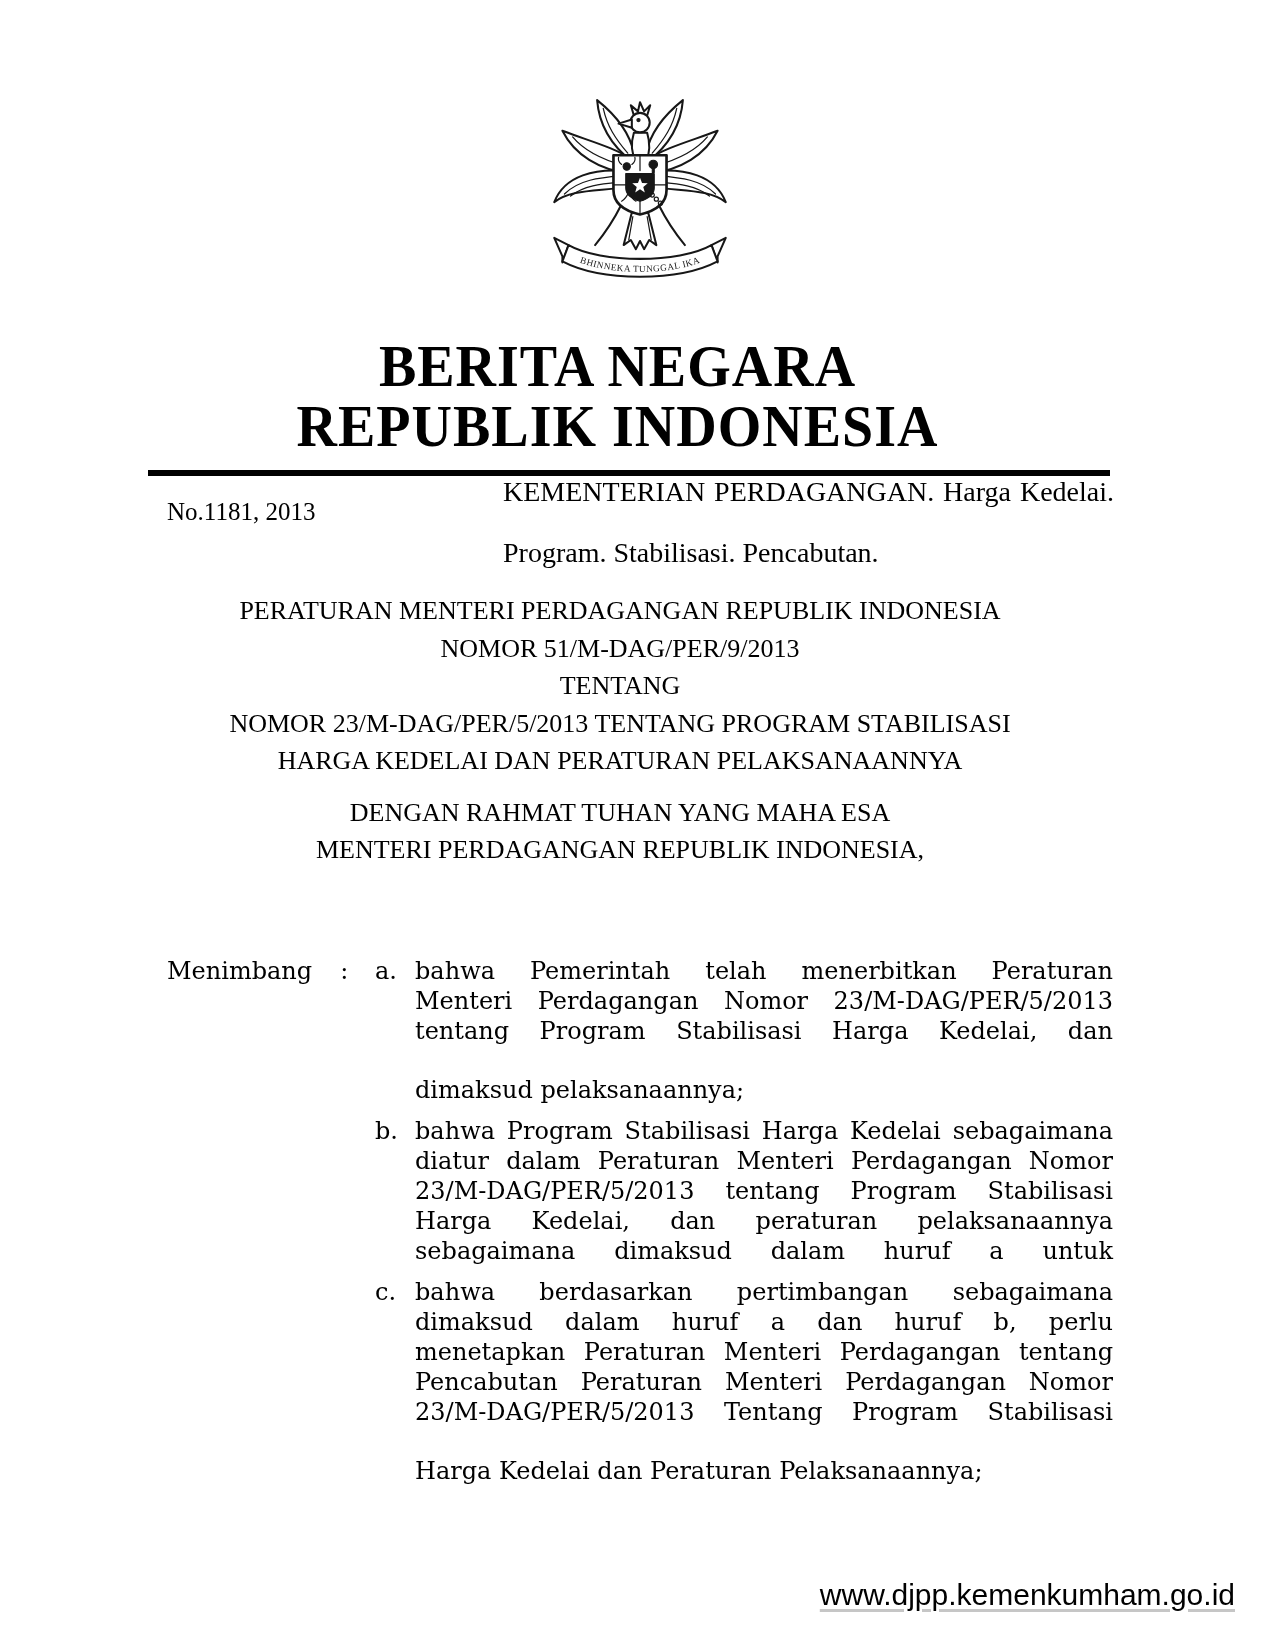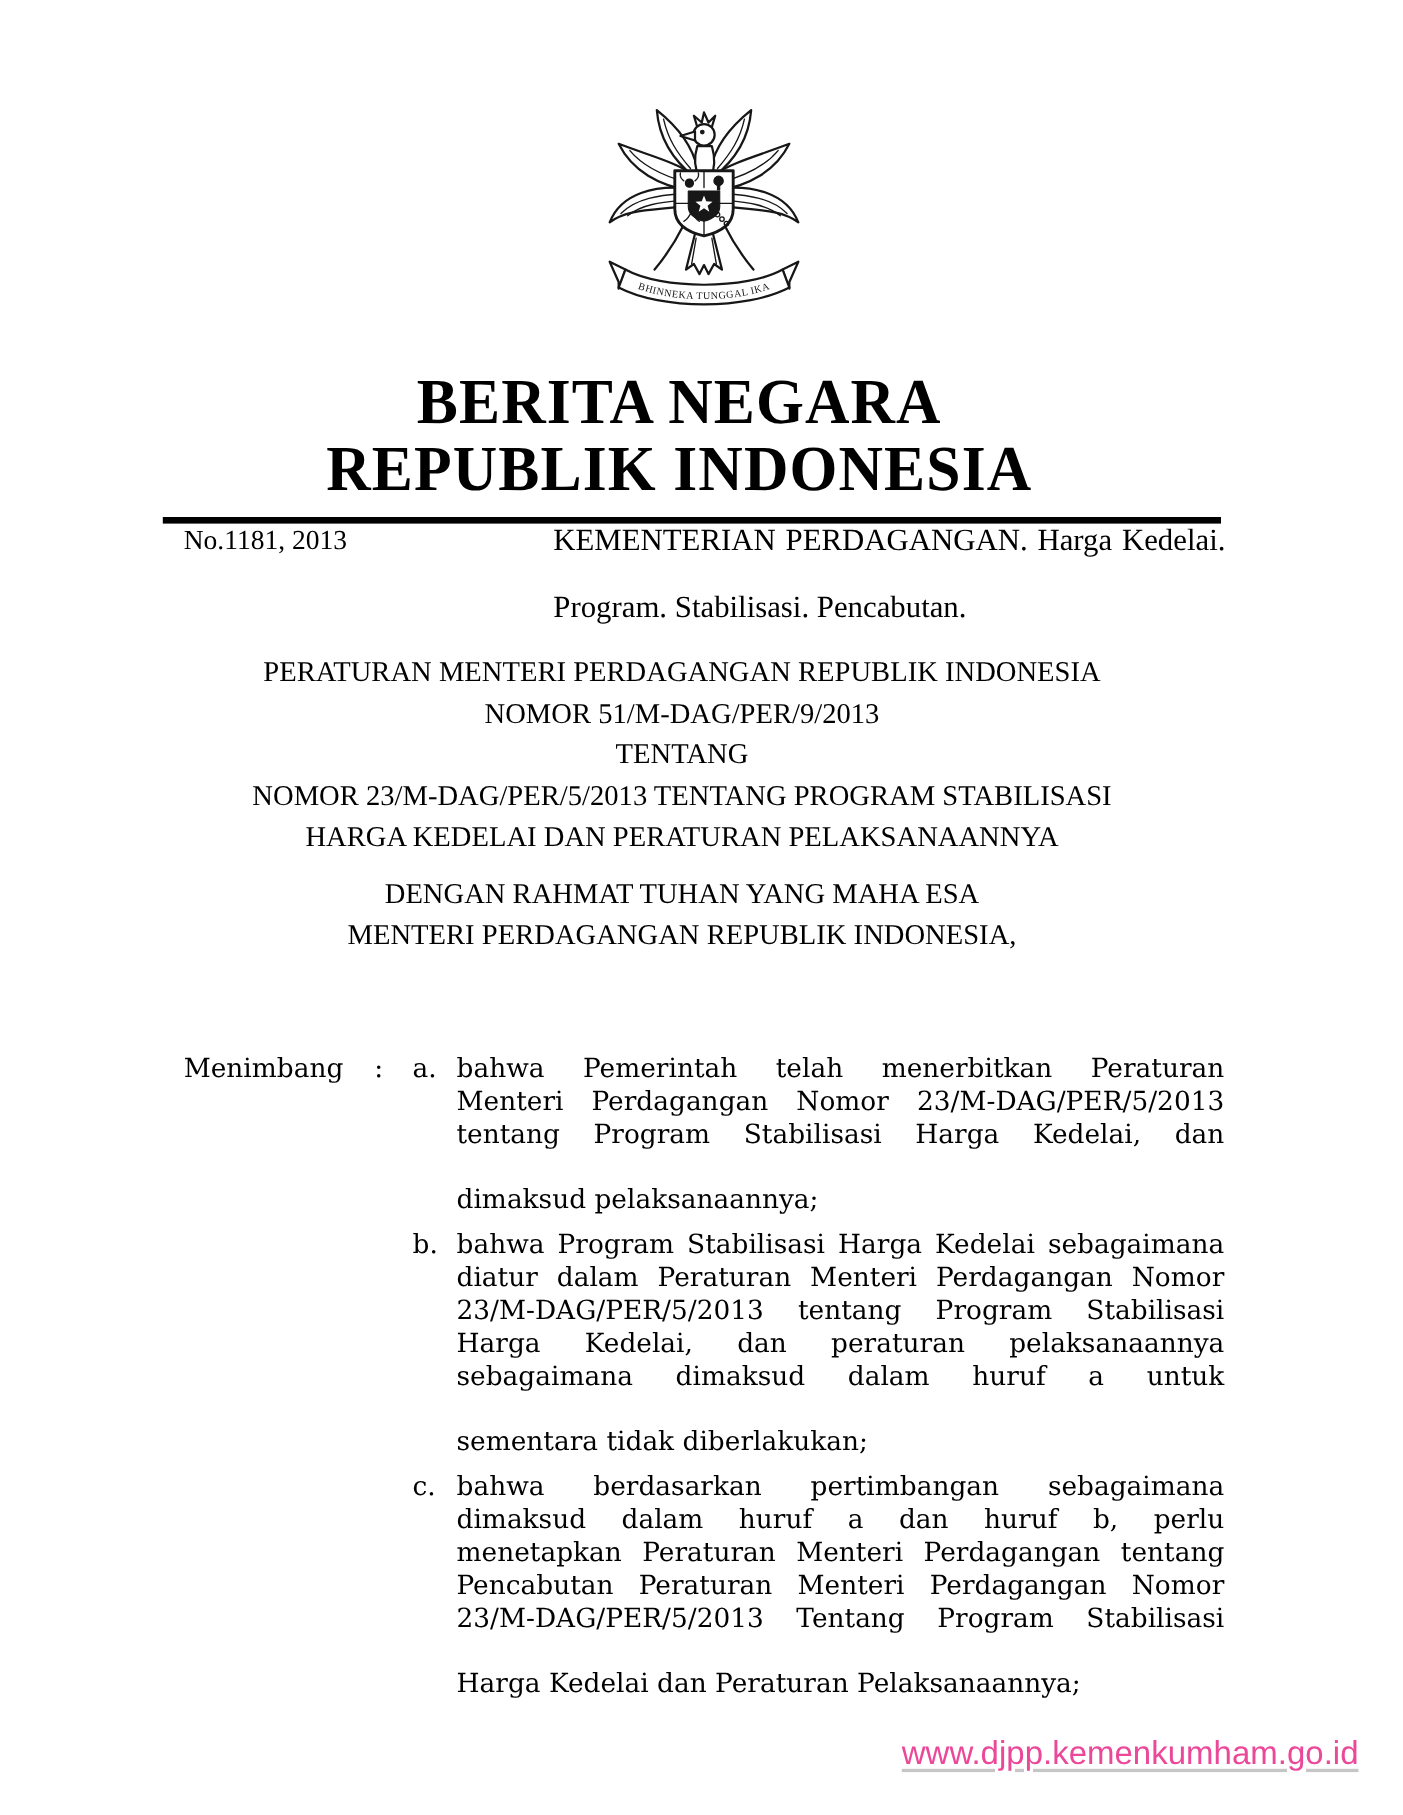--- a/index.html
+++ b/index.html
@@ -43,21 +43,21 @@
     position: absolute;
     left: 148px;
     top: 470px;
     width: 962px;
     height: 6px;
     background: #000000;
   }
   .issue-number {
     position: absolute;
     left: 167px;
-    top: 476px;
+    top: 496px;
     font-size: 25px;
     line-height: 32px;
     white-space: nowrap;
   }
   .abstract {
     position: absolute;
     left: 503px;
     top: 476px;
     width: 611px;
     font-size: 28px;
@@ -107,21 +107,21 @@
   .tline-last { text-align-last: left; margin-top: 29px; }
 
   
   .footer-link {
     position: absolute;
     right: 40px;
     top: 1578px;
     font-family: "Liberation Sans", sans-serif;
     font-size: 30px;
     line-height: 34px;
-    color: #ec4899;
+    color: #000000;
     text-decoration: underline;
     text-decoration-color: #c6c6c6;
     text-underline-offset: 4px;
     white-space: nowrap;
     cursor: pointer;
   }
 
   
   .g-stroke { fill: #ffffff; stroke: #171717; stroke-width: 2; stroke-linejoin: round; }
   .g-thin   { fill: none;    stroke: #171717; stroke-width: 1.2; stroke-linecap: round; }
@@ -245,21 +245,20 @@
             </div>
         </div>
         <div class="c-item">
           <div class="c-marker">b.</div>
           <div class="c-text">
               <div class="tline">bahwa Program Stabilisasi Harga Kedelai sebagaimana</div>
               <div class="tline">diatur dalam Peraturan Menteri Perdagangan Nomor</div>
               <div class="tline">23/M-DAG/PER/5/2013 tentang Program Stabilisasi</div>
               <div class="tline">Harga Kedelai, dan peraturan pelaksanaannya</div>
               <div class="tline">sebagaimana dimaksud dalam huruf a untuk</div>
-              <div class="tline tline-last">sementara tidak diberlakukan;</div>
             </div>
         </div>
         <div class="c-item">
           <div class="c-marker">c.</div>
           <div class="c-text">
               <div class="tline">bahwa berdasarkan pertimbangan sebagaimana</div>
               <div class="tline">dimaksud dalam huruf a dan huruf b, perlu</div>
               <div class="tline">menetapkan Peraturan Menteri Perdagangan tentang</div>
               <div class="tline">Pencabutan Peraturan Menteri Perdagangan Nomor</div>
               <div class="tline">23/M-DAG/PER/5/2013 Tentang Program Stabilisasi</div>

